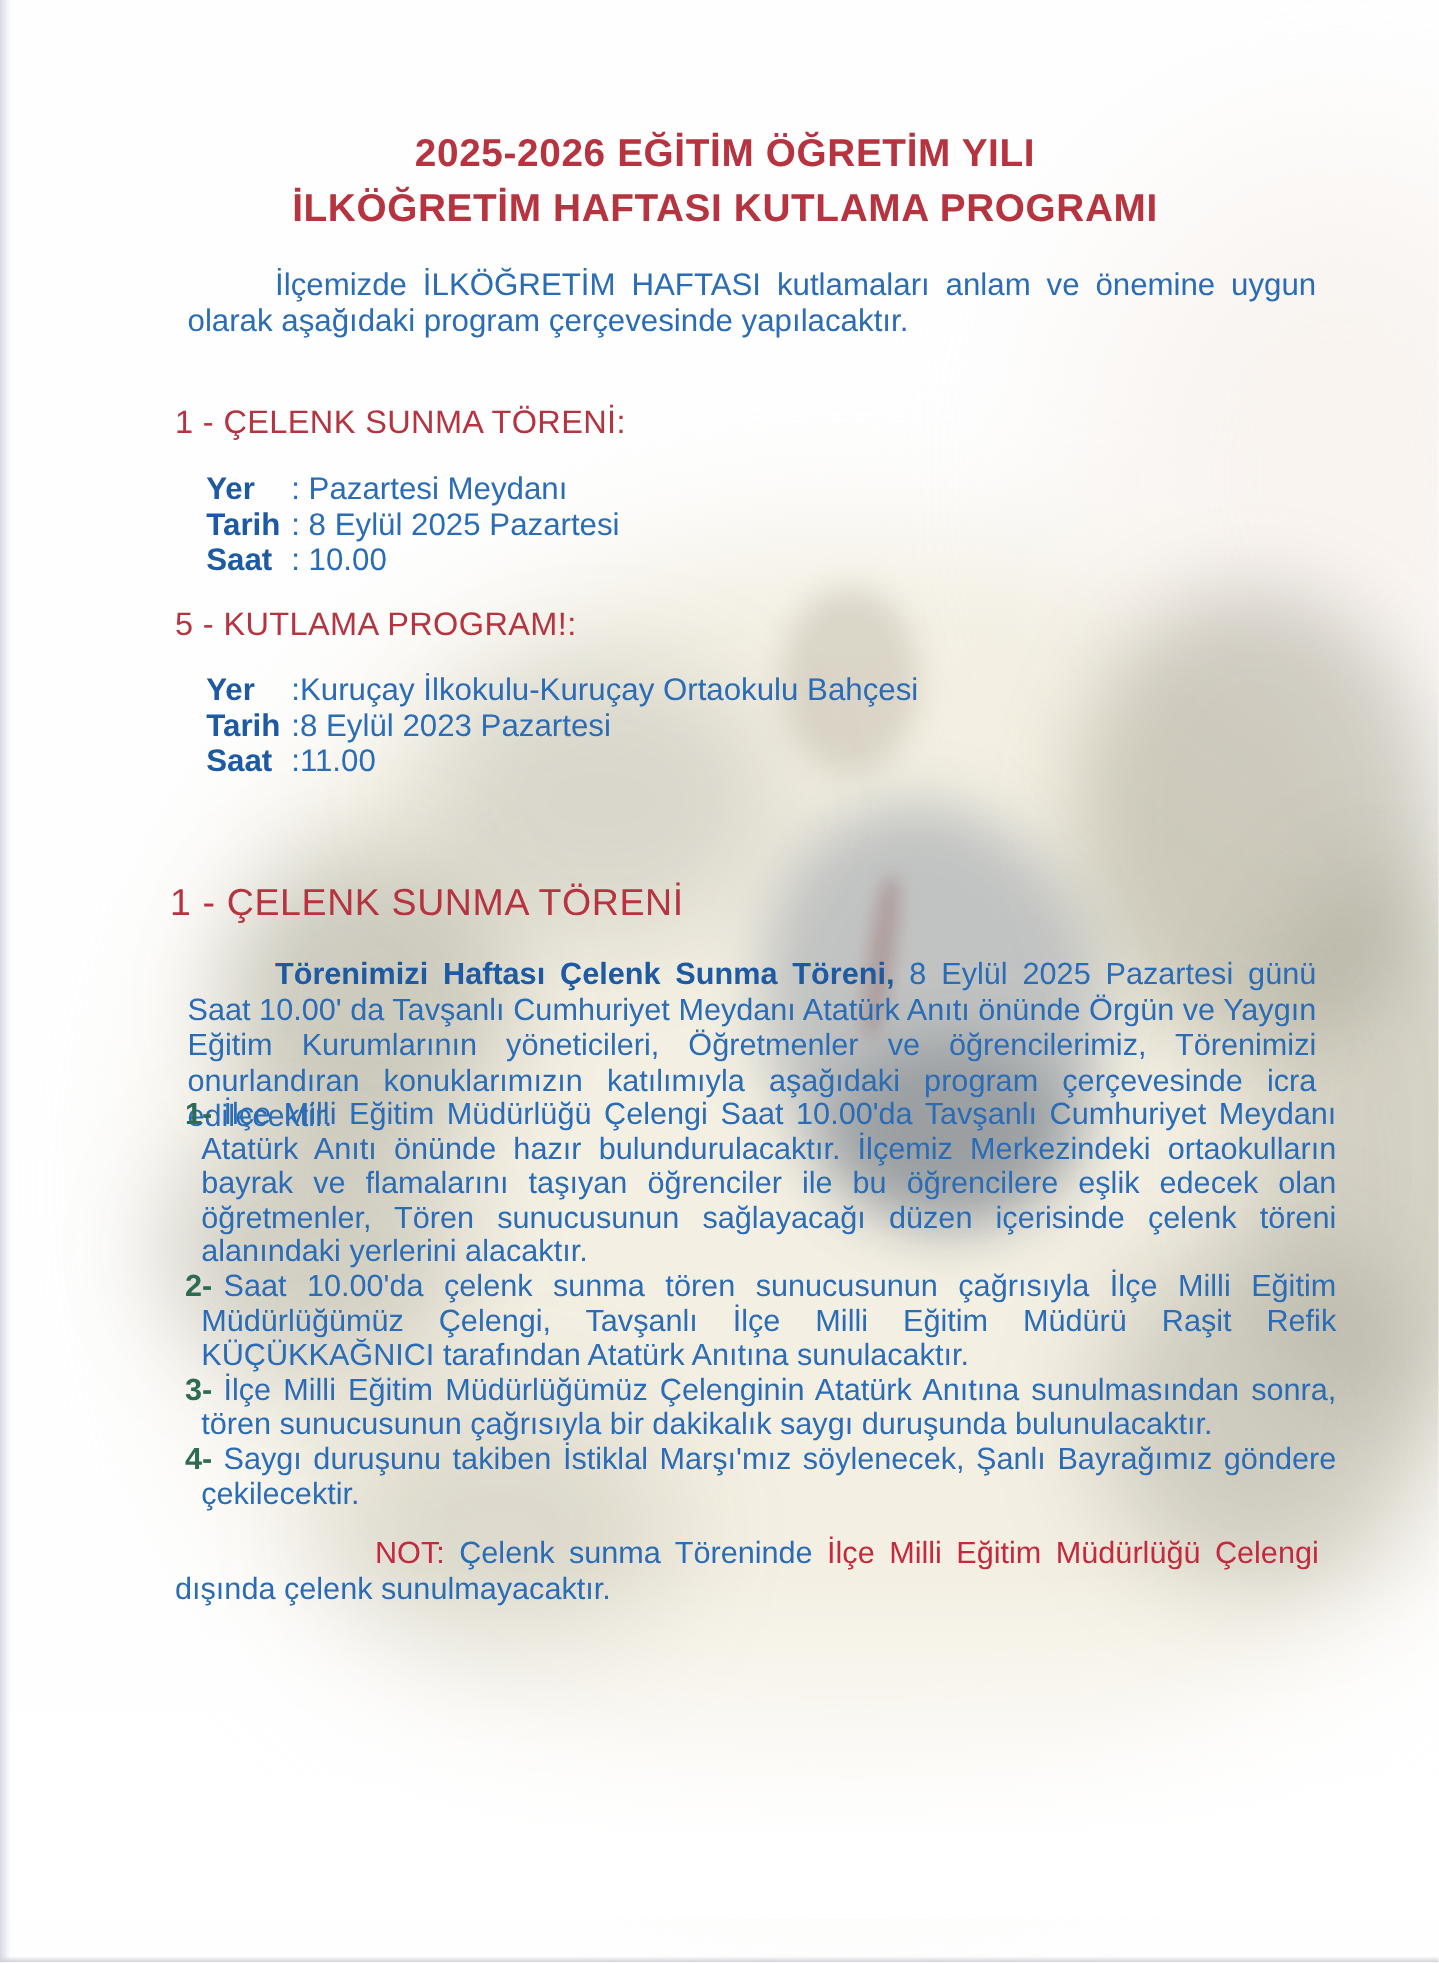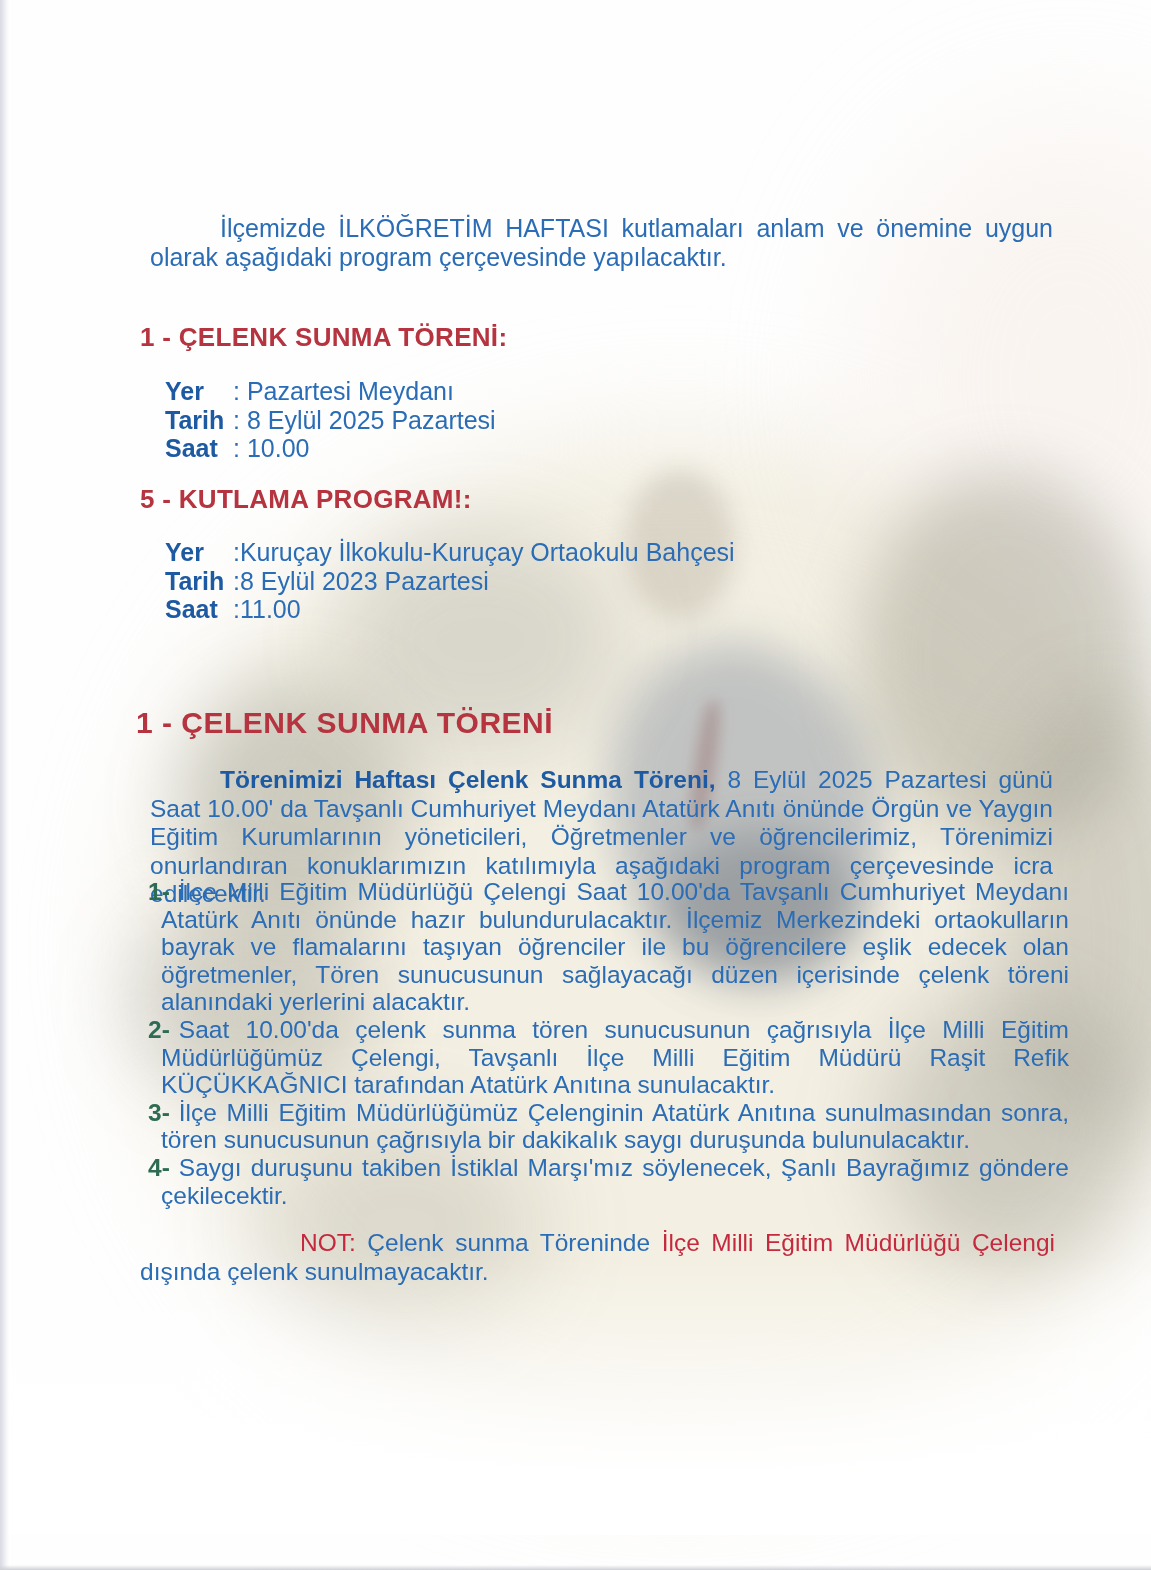--- a/index.html
+++ b/index.html
@@ -43,33 +43,33 @@
     text-align:center; font-weight:bold; font-size:31px; line-height:44px;
     color:var(--title-red); letter-spacing:0.5px;
   }
   .intro {
     position:absolute; top:214px; left:150px; width:903px;
     font-size:25px; line-height:29px; color:var(--body-blue);
     text-align:justify; text-indent:70px; margin:0;
   }
   .sec-head {
     position:absolute; left:140px;
-    font-size:26px; font-weight:bold; color:var(--title-red); letter-spacing:0.3px;
+    font-size:26px; font-weight:normal; color:var(--title-red); letter-spacing:0.3px;
   }
   .sec-head-1 { top:322px; }
   .sec-head-2 { top:484px; }
   .detail-rows { position:absolute; left:165px; font-size:25px; line-height:28.5px; }
   .detail-rows-1 { top:377px; }
   .detail-rows-2 { top:538px; }
   .detail-row { display:flex; }
   .dlabel { width:68px; font-weight:bold; color:var(--label-navy); flex:none; }
   .dvalue { color:var(--body-blue); white-space:pre; }
   .big-head {
     position:absolute; top:706px; left:136px;
-    font-size:30px; font-weight:bold; color:var(--title-red); letter-spacing:0.5px;
+    font-size:30px; font-weight:normal; color:var(--title-red); letter-spacing:0.5px;
   }
   .lead {
     position:absolute; top:766px; left:150px; width:903px;
     font-size:24.5px; line-height:28.5px; color:var(--body-blue);
     text-align:justify; text-indent:70px; margin:0;
   }
   .lead .bold { font-weight:bold; color:var(--label-navy); }
   .items {
     position:absolute; top:878px; left:148px; width:921px;
     font-size:24.5px; line-height:27.6px; color:var(--body-blue);
@@ -102,20 +102,24 @@
     <div class="wm wm-face"></div>
     <div class="wm wm-child-head"></div>
     <div class="wm wm-br-blob"></div>
     <div class="wm wm-bl-faint"></div>
     <div class="wm-fade-bottom"></div>
   </div>
 
   <div class="edge-left"></div>
   <div class="edge-bottom"></div>
 
+  <div class="title">
+    <div>2025-2026 EĞİTİM ÖĞRETİM YILI</div>
+    <div>İLKÖĞRETİM HAFTASI KUTLAMA PROGRAMI</div>
+  </div>
 
   <p class="intro">İlçemizde İLKÖĞRETİM HAFTASI kutlamaları anlam ve önemine uygun olarak aşağıdaki program çerçevesinde yapılacaktır.</p>
 
   <div class="sec-head sec-head-1">1  - ÇELENK SUNMA TÖRENİ:</div>
   <div class="detail-rows detail-rows-1">
     <div class="detail-row">
       <span class="dlabel">Yer</span>
       <span class="dvalue">: Pazartesi Meydanı</span>
     </div>
     <div class="detail-row">

